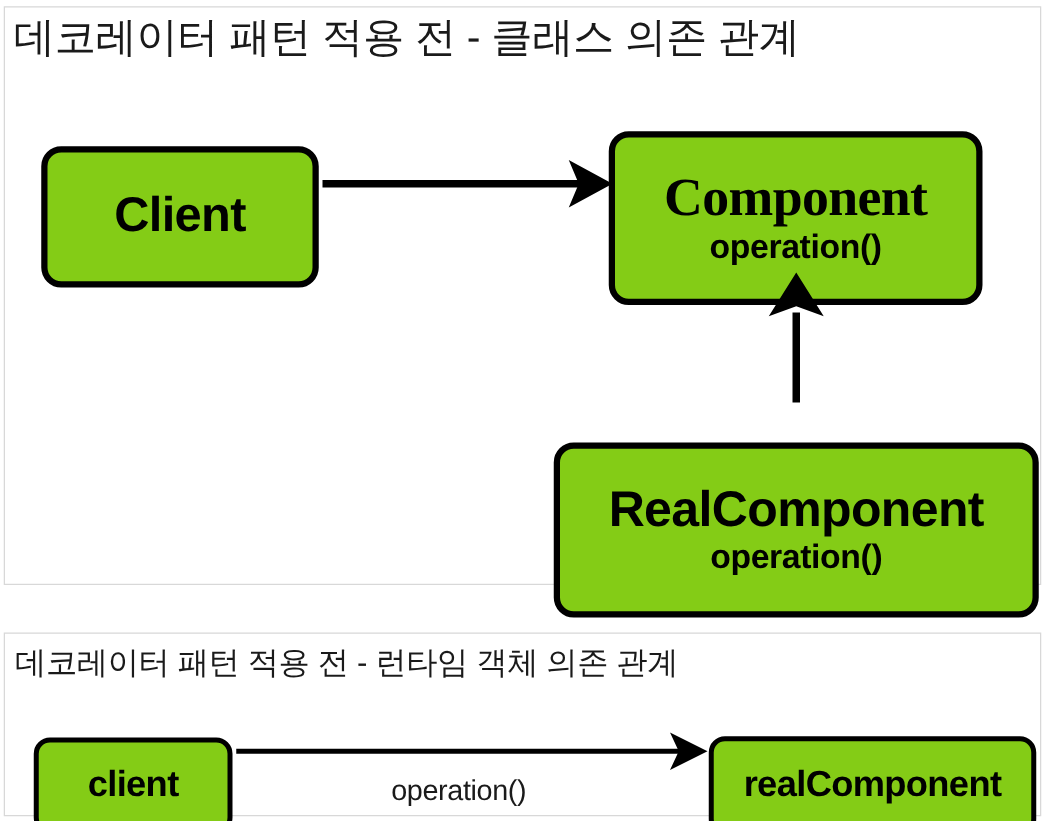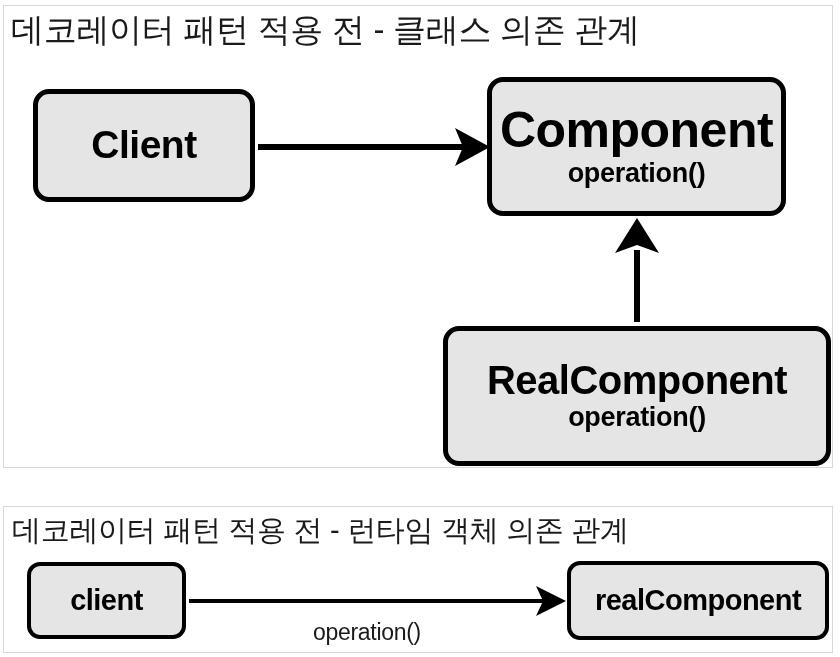--- a/index.html
+++ b/index.html
@@ -52,36 +52,37 @@
   }
   #title-class {
     left: 11px;
     top: 8px;
     font-size: 33px;
     line-height: 44px;
   }
   #title-runtime {
     left: 9px;
     top: 9px;
-    font-size: 29px;
+    font-size: 25px;
     line-height: 30px;
   }
 
   
   .node {
     position: absolute;
     box-sizing: border-box;
-    background: #e5e5e5;
+    background: #84cc16;
     border: 5px solid #000000;
     border-radius: 16px;
     display: flex;
     flex-direction: column;
     align-items: center;
     justify-content: center;
     text-align: center;
+    margin-top: 28px;
   }
   .node .node-name {
     font-weight: bold;
     line-height: 1.05;
     letter-spacing: -0.5px;
   }
   .node .node-op {
     font-weight: bold;
     line-height: 1.1;
     letter-spacing: -0.3px;
@@ -95,21 +96,21 @@
     height: 113px;
   }
   #node-client .node-name { font-size: 39px; }
 
   #node-component {
     left: 487px;
     top: 77px;
     width: 299px;
     height: 139px;
   }
-  #node-component .node-name { font-size: 50px; }
+  #node-component .node-name { font-size: 43px; font-family: Liberation Serif, serif; }
   #node-component .node-op   { font-size: 27px; margin-top: 2px; }
 
   #node-realcomponent {
     left: 443px;
     top: 326px;
     width: 388px;
     height: 140px;
   }
   #node-realcomponent .node-name { font-size: 40px; }
   #node-realcomponent .node-op   { font-size: 27px; margin-top: 2px; }

